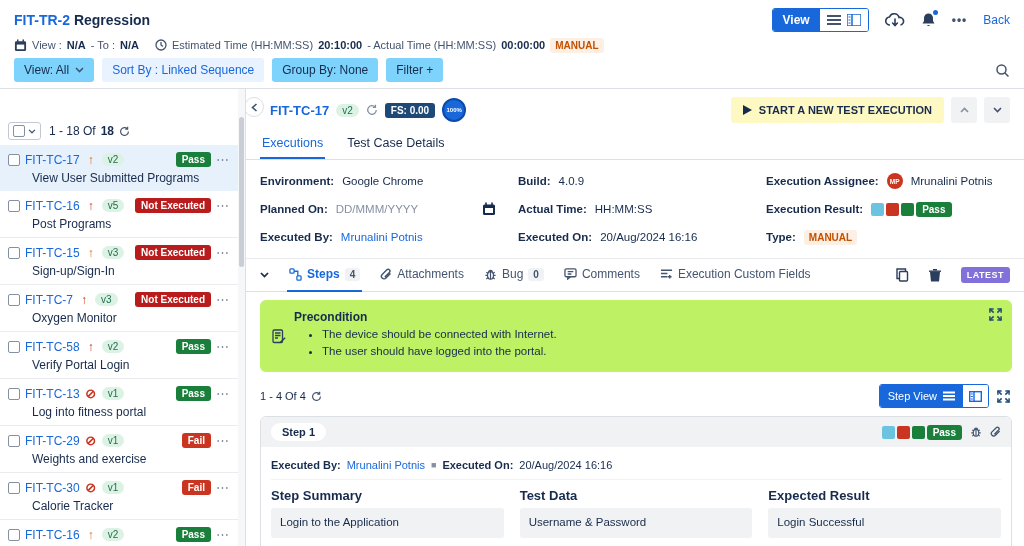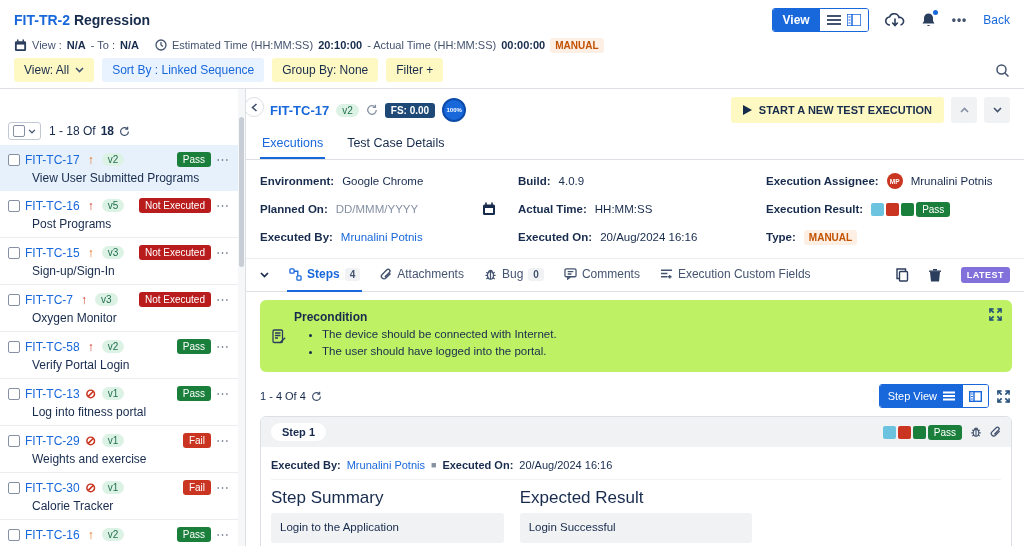--- a/index.html
+++ b/index.html
@@ -19,21 +19,21 @@
   .backlink { color:#1868DB; font-size:12px; cursor:pointer; }
   .belldot { position:absolute; top:-2px; right:-2px; width:5px; height:5px; background:#1868DB; border-radius:50%; }
 
   
   .meta { display:flex; align-items:center; gap:5px; padding:1px 14px; height:22px; font-size:11px; color:#44546F; }
   .meta b { color:#172B4D; }
   .badge-manual { background:#FDEFE3; color:#C25100; font-weight:bold; font-size:10px; padding:2px 5px; border-radius:3px; }
 
   
   .tbar { display:flex; align-items:center; gap:8px; padding:4px 14px 8px; height:32px; }
-  .tbtn { background:#fef9c3; border-radius:3px; padding:5px 10px; font-size:12px; color:#172B4D; cursor:pointer; display:flex; align-items:center; gap:6px; }
+  .tbtn { background:#7dd3fc; border-radius:3px; padding:5px 10px; font-size:12px; color:#172B4D; cursor:pointer; display:flex; align-items:center; gap:6px; }
   .tbtn.blue { background:#E9F2FF; color:#1868DB; }
   .tbar .spacer { flex:1; }
 
   
   .main { display:flex; height:458px; border-top:1px solid #DCDFE4; }
 
   
   .lp { width:246px; border-right:1px solid #DCDFE4; position:relative; overflow:hidden; }
   .lp-hdr { display:flex; align-items:center; gap:8px; padding:5px 8px; height:28px;margin-top:28px; }
   .cbgroup { display:flex; align-items:center; gap:3px; border:1px solid #C3C9D3; border-radius:3px; padding:2px 4px; cursor:pointer; }
@@ -41,21 +41,21 @@
   .lp-count { font-size:12px; color:#172B4D; display:flex; align-items:center; gap:5px; }
   .lp-count b { font-weight:bold; }
   .tc-item { padding:7px 16px 6px 8px; border-bottom:1px solid #EBECF0; cursor:pointer; }
   .tc-item.sel { background:#E7F1FB; border-bottom:none; }
   .tc-row1 { display:flex; align-items:center; gap:5px; }
   .tc-id { color:#1868DB; font-size:12px; text-decoration:none; cursor:pointer; }
   .pri { font-size:12px; font-weight:bold; width:12px; text-align:center; }
   .up-o { color:#E56910; } .up-r { color:#CA3521; } .blk { color:#CA3521; font-size:13px; }
   .ver { background:#DCF2E5; color:#216E4E; font-size:10px; padding:1px 6px; border-radius:8px; }
   .sp { flex:1; }
-  .st { color:#fff; font-size:10px; font-weight:normal; padding:2px 6px; border-radius:3px; white-space:nowrap; }
+  .st { color:#fff; font-size:10px; font-weight:bold; padding:2px 6px; border-radius:3px; white-space:nowrap; }
   .st-pass { background:#1B7F3C; } .st-ne { background:#b91c1c;text-align:center; } .st-fail { background:#CA3521; }
   .more { color:#626F86; font-size:13px; cursor:pointer; line-height:8px; }
   .tc-name { margin:4px 0 0 24px; font-size:12px; color:#172B4D; }
   .lp-scroll { position:absolute; right:0; top:0; width:7px; height:100%; background:#F6F7F8; }
   .lp-thumb { position:absolute; right:1px; top:28px; width:5px; height:150px; background:#C8CDD6; border-radius:3px; }
 
   
   .rp { flex:1; position:relative; display:flex; flex-direction:column; overflow:hidden; }
   .collapse-btn { position:absolute; left:-2px; top:8px; width:20px; height:20px; border:1px solid #DCDFE4; background:#fff; border-radius:50%; display:flex; align-items:center; justify-content:center; cursor:pointer; z-index:5; }
   .rp-hdr { display:flex; align-items:center; gap:7px; padding:8px 14px 6px 24px; }
@@ -107,21 +107,21 @@
   .step-card { border:1px solid #DCDFE4; border-radius:6px; overflow:hidden; }
   .step-hdr { background:#F1F2F4; display:flex; align-items:center; padding:6px 10px; }
   .step-pill { background:#fff; border-radius:12px; padding:3px 11px; font-size:11px; font-weight:bold; }
   .step-hdr .sp { flex:1; }
   .step-hdr .tools { display:flex; align-items:center; gap:8px; }
   .step-body { padding:8px 10px 10px; }
   .exec-row { display:flex; align-items:center; gap:6px; font-size:11px; padding:4px 0 8px; border-bottom:1px solid #F1F2F4; margin-bottom:8px; }
   .exec-row .lbl { font-weight:bold; }
   .dotsep { color:#8590A2; font-size:9px; }
   .step-grid { display:grid; grid-template-columns:1fr 1fr 1fr; column-gap:16px; margin-bottom:8px; }
-  .scol .lbl { font-weight:normal; font-size:17px; margin-bottom:5px; }
+  .scol .lbl { font-weight:bold; font-size:13px; margin-bottom:5px; }
   .gbox { background:#F1F2F4; border-radius:3px; padding:8px 9px; font-size:11.5px; color:#172B4D; min-height:30px; }
   .actual-lbl { font-weight:bold; font-size:11.5px; margin:4px 0 6px; }
   .rp-scroll { position:absolute; right:0; top:260px; width:7px; bottom:0; background:#F6F7F8; }
 
   svg { display:block; }
 </style>
 </head>
 <body>
 
 <div class="hdr">
@@ -613,20 +613,24 @@
             <span class="dotsep">■</span>
             <span class="lbl">Executed On:</span>
             <span>20/Aug/2024 16:16</span>
           </div>
           <div class="step-grid">
             <div class="scol">
               <div class="lbl">Step Summary</div>
               <div class="gbox">Login to the Application</div>
             </div>
             <div class="scol">
+              <div class="lbl">Test Data</div>
+              <div class="gbox">Username &amp; Password</div>
+            </div>
+            <div class="scol">
               <div class="lbl">Expected Result</div>
               <div class="gbox">Login Successful</div>
             </div>
           </div>
           <div class="actual-lbl">Actual Result</div>
 
         </div>
       </div>
 
       <div class="rp-scroll"></div>

